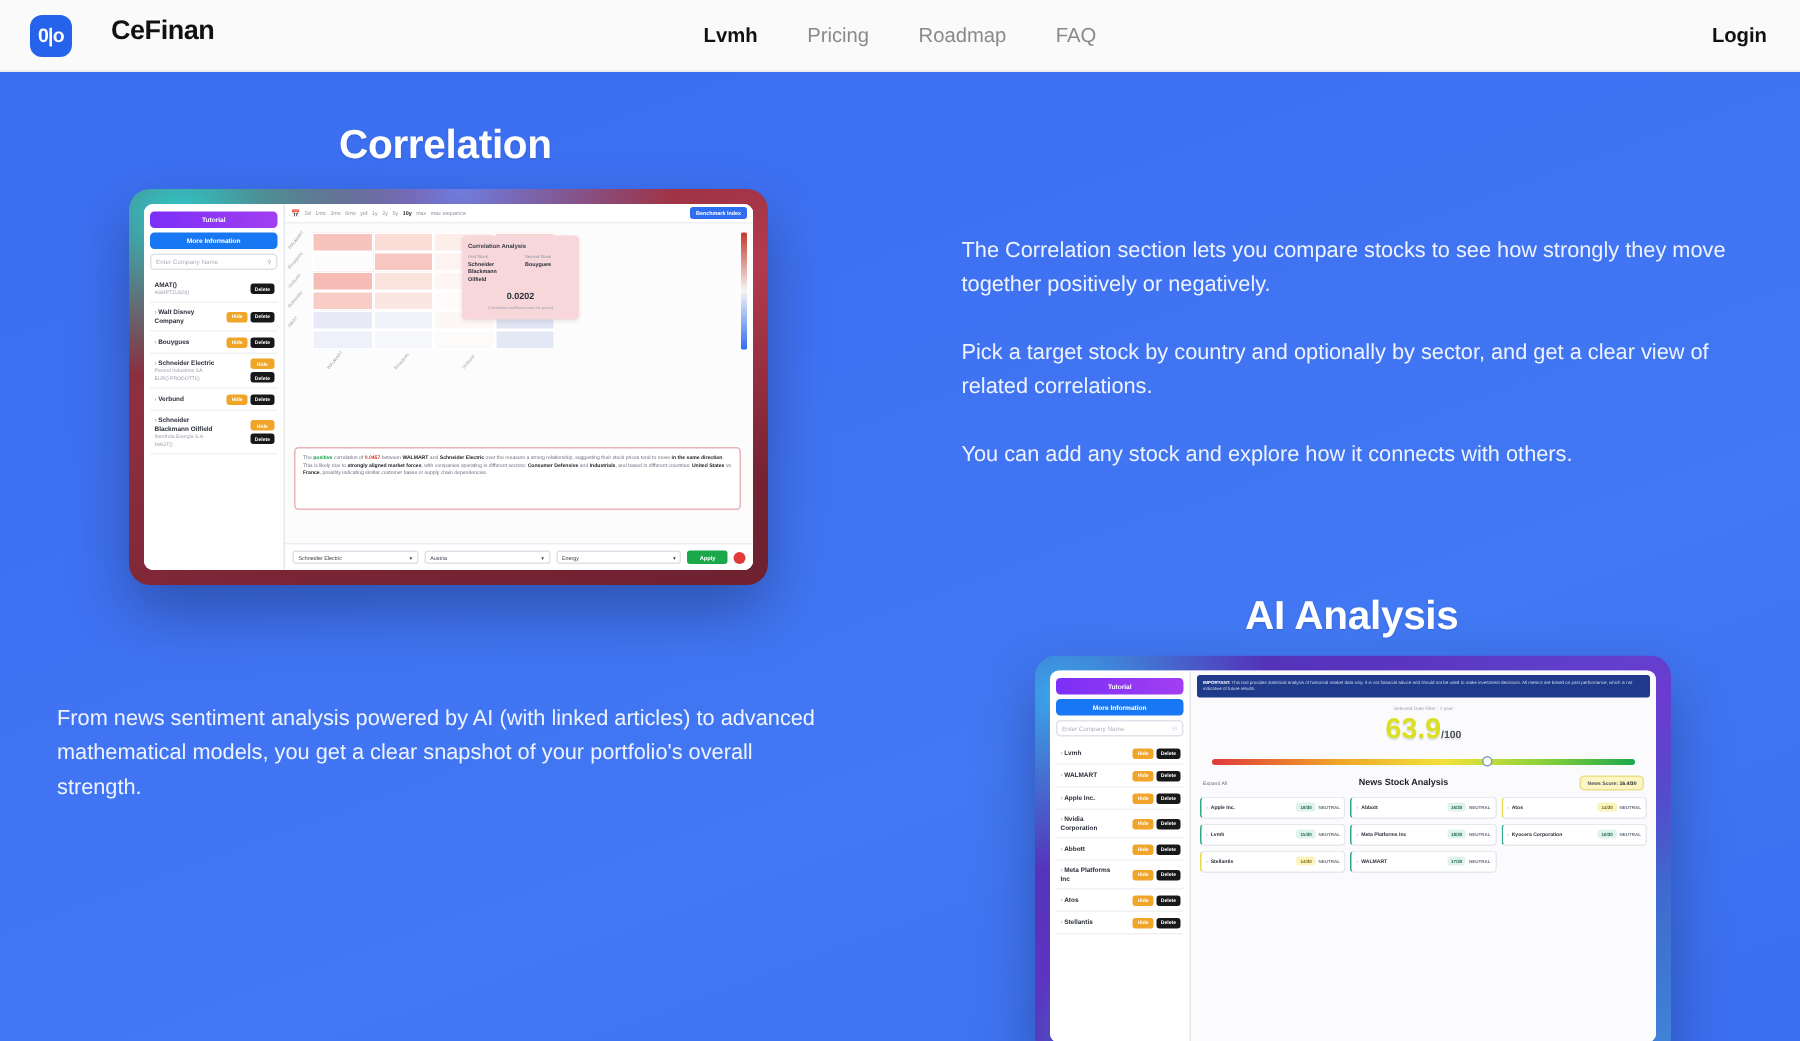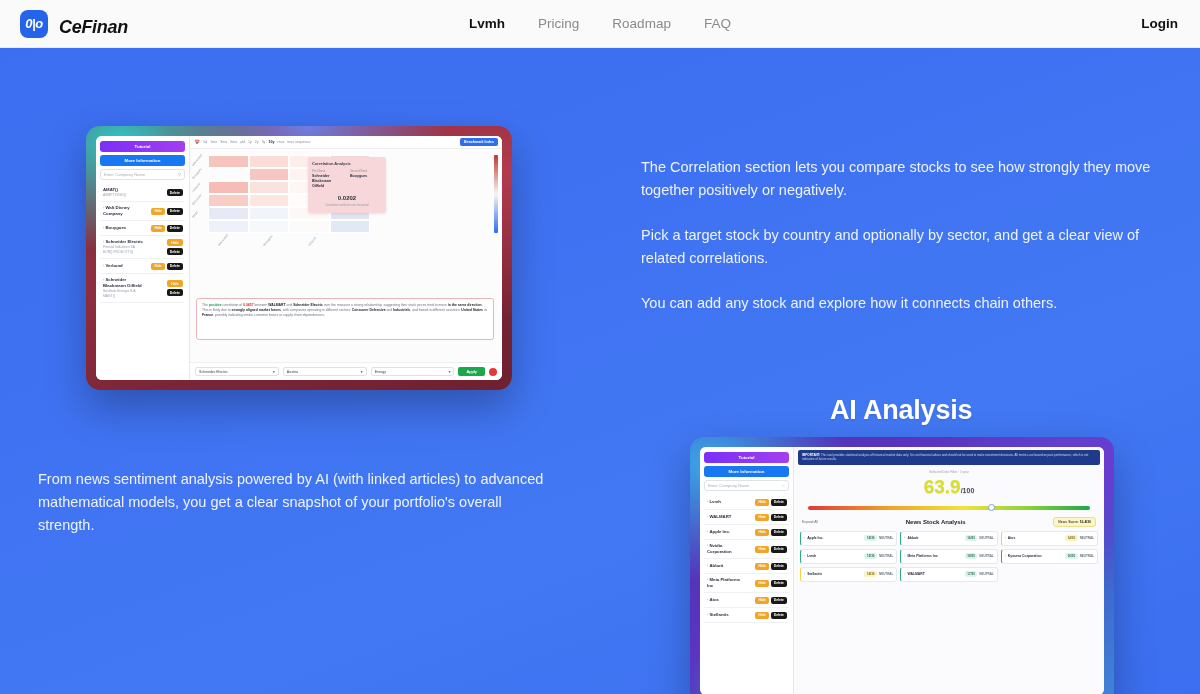--- a/index.html
+++ b/index.html
@@ -11,21 +11,21 @@
 
   
   .navbar {
     position: absolute; top: 0; left: 0;
     width: 1200px; height: 48px;
     background: #fafafa;
     display: flex; align-items: center;
     border-bottom: 1px solid #ececec;
     z-index: 50;
   }
-  .brand { display: flex; align-items: flex-end; gap: 11px; margin-left: 20px; font-style: italic; }
+  .brand { display: flex; align-items: flex-start; gap: 26px; margin-left: 20px; }
   .brand-logo {
     width: 28px; height: 28px; border-radius: 8px;
     background: #2563eb;
     display: flex; align-items: center; justify-content: center;
     color: #fff; font-size: 13px; font-weight: bold;
     letter-spacing: -0.5px;
   }
   .brand-name { font-size: 18px; font-weight: bold; color: #111; letter-spacing: -0.3px; }
 
   .nav-links {
@@ -277,25 +277,26 @@
     <div class="nav-link active">Lvmh</div>
     <div class="nav-link">Pricing</div>
     <div class="nav-link">Roadmap</div>
     <div class="nav-link">FAQ</div>
   </div>
   <div class="nav-login">Login</div>
 </div>
 
 <div class="page">
 
+  <div class="sec-title" id="title-correlation">Correlation</div>
 
   <div class="sec-text" id="text-correlation">
     <p>The Correlation section lets you compare stocks to see how strongly they move together positively or negatively.</p>
     <p>Pick a target stock by country and optionally by sector, and get a clear view of related correlations.</p>
-    <p>You can add any stock and explore how it connects chain others.</p>
+    <p>You can add any stock and explore how it connects with others.</p>
   </div>
 
   <div class="device" id="device-correlation">
     <div class="screen">
 
       <div class="mock-side">
         <div class="m-btn tutorial">Tutorial</div>
         <div class="m-btn info">More Information</div>
         <div class="m-search">
           <span>Enter Company Name</span>

